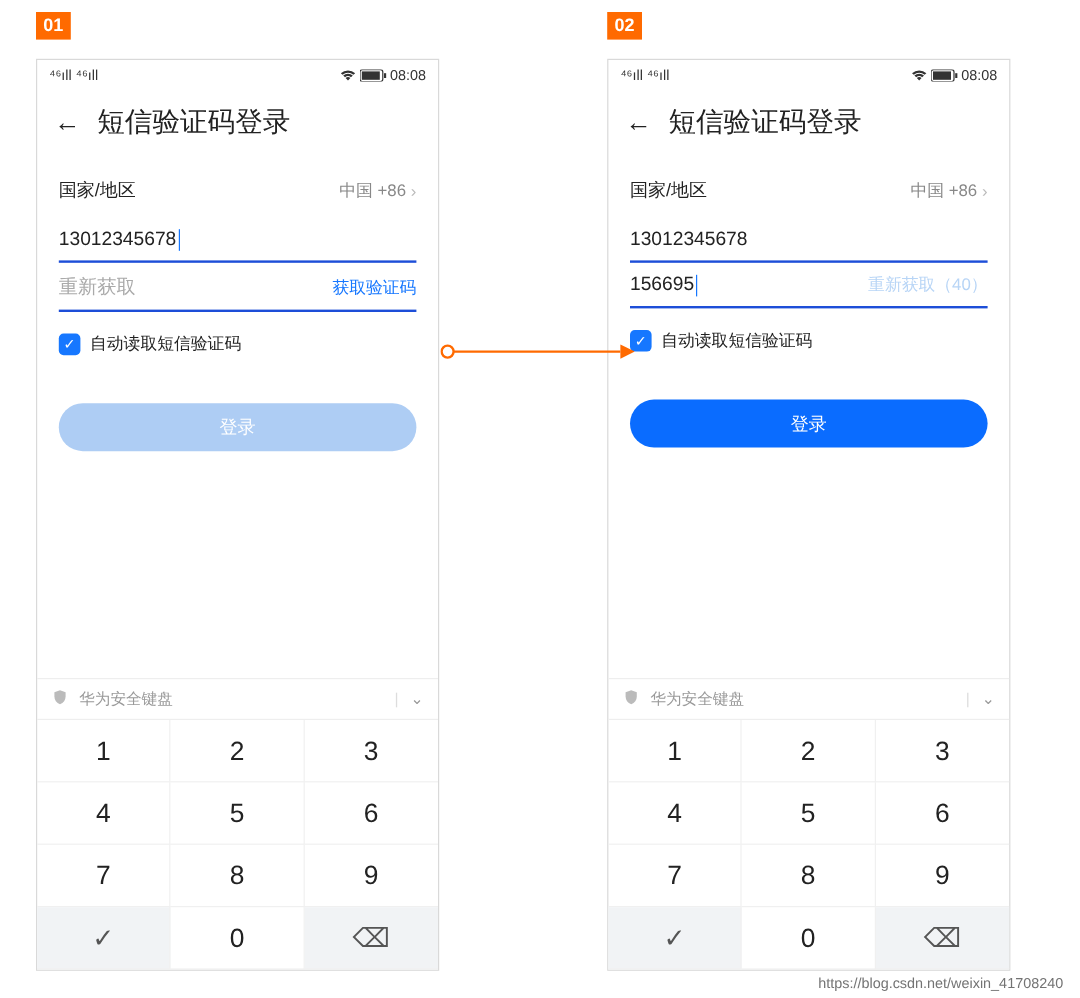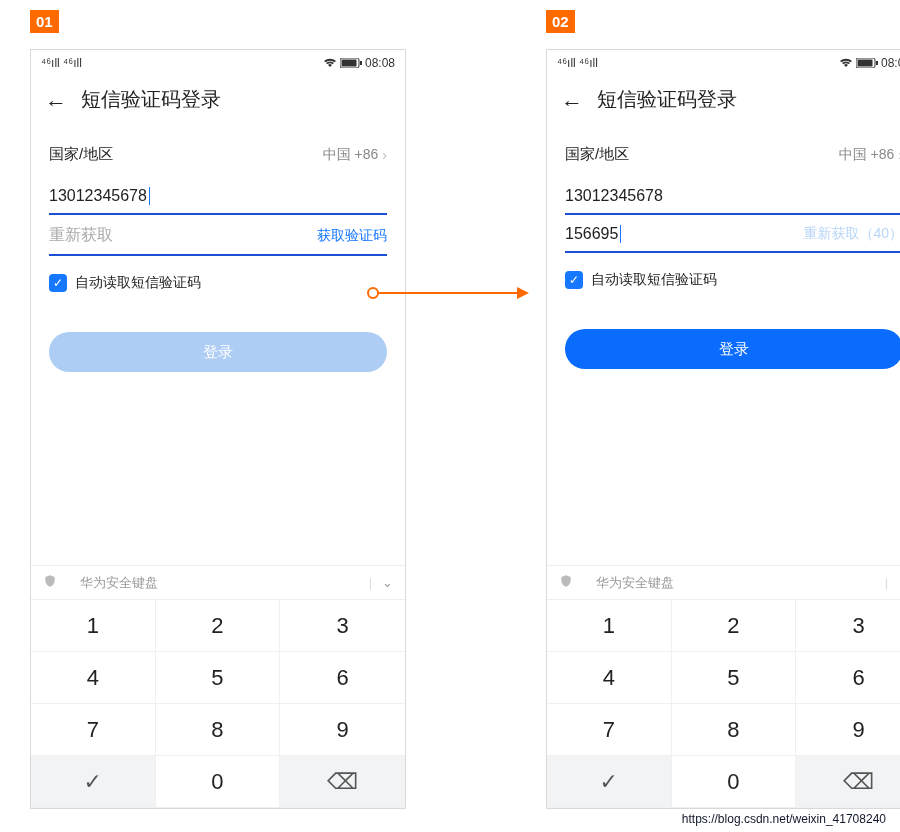--- a/index.html
+++ b/index.html
@@ -4,34 +4,34 @@
 <style>
   * { box-sizing: border-box; margin: 0; padding: 0; font-family: -apple-system, "PingFang SC", "Microsoft YaHei", sans-serif; }
   body { background: #fff; width: 900px; height: 832px; position: relative; }
   .stage { position: relative; padding: 10px 30px; display: flex; gap: 140px; }
   .col { position: relative; }
   .badge {
     display: inline-block; background: #ff6a00; color: #fff;
     font-size: 15px; font-weight: 600; padding: 3px 6px; margin-bottom: 16px;
   }
   .phone {
-    width: 376px; height: 760px; border: 1px solid #d9d9d9; background: #fff;
+    width: 336px; height: 760px; border: 1px solid #d9d9d9; background: #fff;
     position: relative; display: flex; flex-direction: column;
   }
   .statusbar {
     height: 26px; display: flex; justify-content: space-between; align-items: center;
     padding: 0 10px; font-size: 12px; color: #333;
   }
   .sb-left, .sb-right { display: flex; align-items: center; gap: 3px; }
   .sb-right svg { display: block; }
   .header {
     display: flex; align-items: center; gap: 14px; padding: 10px 14px 14px 14px;
   }
   .back-arrow { font-size: 22px; color: #222; }
-  .title { font-size: 20px; font-weight: 500; color: #222; }
+  .title { font-size: 23px; font-weight: 500; color: #222; }
   .content { padding: 6px 18px; flex: 1; }
   .row {
     display: flex; justify-content: space-between; align-items: center;
     padding: 12px 0; border-bottom: 1px solid transparent;
     font-size: 15px; color: #222;
   }
   .row.sel { color: #222; }
   .region-right { color: #888; display: flex; align-items: center; gap: 4px; font-size: 14px; }
   .chev { color: #bbb; font-size: 14px; }
   .field {
@@ -52,37 +52,37 @@
     margin-top: 40px; height: 40px; border-radius: 20px;
     display: flex; align-items: center; justify-content: center;
     font-size: 15px; color: #fff;
   }
   .login-btn.disabled { background: #aecdf4; }
   .login-btn.enabled { background: #0a6cff; }
   .kbd-bar {
     border-top: 1px solid #eee; height: 34px; display: flex; align-items: center;
     justify-content: space-between; padding: 0 12px; color: #999; font-size: 13px;
   }
-  .kbd-bar-left { display: flex; align-items: center; gap: 23px; }
+  .kbd-bar-left { display: flex; align-items: center; gap: 9px; }
   .kbd {
     border-top: 1px solid #eee;
     display: grid; grid-template-columns: repeat(3,1fr);
   }
   .key {
     height: 52px; display: flex; align-items: center; justify-content: center;
     font-size: 22px; color: #222; border-right: 1px solid #f0f0f0; border-bottom: 1px solid #f0f0f0;
   }
   .key:nth-child(3n) { border-right: none; }
   .key.gray { background: #f1f3f5; color: #555; }
   .arrow-connector {
     position: absolute; top: 283px; left: 367px; width: 162px; height: 20px;
     pointer-events: none;
   }
   .watermark {
-    position: absolute; right: 14px; bottom: 6px; color: #0f172a; font-size: 12px;
+    position: absolute; right: 14px; bottom: 6px; color: #737373; font-size: 12px;
   }
 </style>
 </head>
 <body>
 
 <div class="stage">
 
   <div class="col">
     <div class="badge">01</div>
     <div class="phone">

